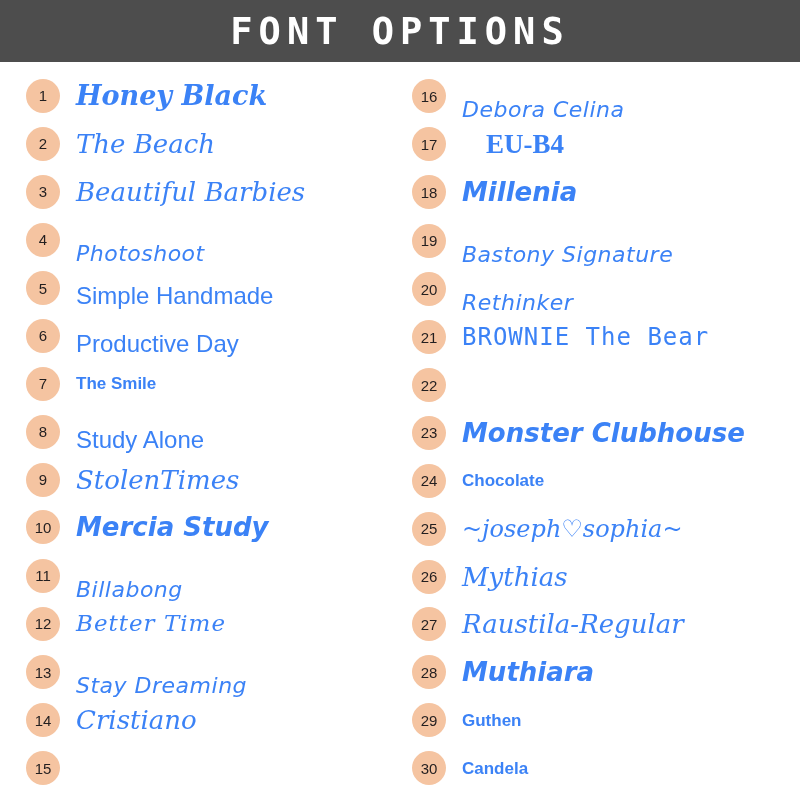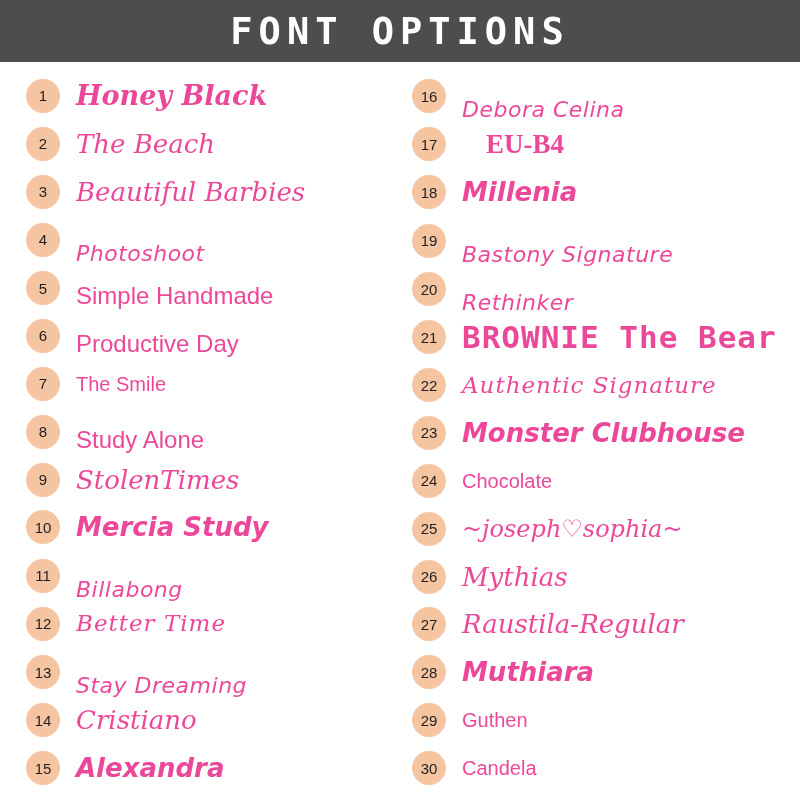--- a/index.html
+++ b/index.html
@@ -65,21 +65,21 @@
     color: #231f20;
     font-family: "Liberation Sans", sans-serif;
     font-size: 15px;
     font-weight: normal;
     display: flex;
     align-items: center;
     justify-content: center;
   }
   .sample {
     margin-left: 16px;
-    color: #ec4899;
+    color: #3b82f6;
     white-space: nowrap;
     line-height: 1;
   }
 
   
   .s-script-bold {
     font-family: "DejaVu Serif", serif;
     font-style: italic;
     font-weight: bold;
     font-size: 27px;
@@ -99,33 +99,33 @@
     margin-top: 28px;
   }
   .s-sans {
     font-family: "Liberation Sans", sans-serif;
     font-weight: normal;
     font-size: 24px;
     margin-top: 16px;
   }
   .s-sans-bold {
     font-family: "Liberation Sans", sans-serif;
-    font-weight: normal;
-    font-size: 20px;
+    font-weight: bold;
+    font-size: 17px;
   }
   .s-serif-bold {
     font-family: "Liberation Serif", serif;
     font-weight: bold;
     font-size: 27px;
     margin-left: 40px;
   }
   .s-mono-bold {
     font-family: "DejaVu Sans Mono", monospace;
-    font-weight: bold;
-    font-size: 31px;
+    font-weight: normal;
+    font-size: 24px;
     letter-spacing: 1px;
   }
   .s-script-light {
     font-family: "DejaVu Serif", serif;
     font-style: italic;
     font-weight: normal;
     font-size: 23px;
     letter-spacing: 1px;
   }
   .s-display-bold {
@@ -203,21 +203,20 @@
         <div class="row">
           <div class="badge">13</div>
           <div class="sample s-script-thin">Stay Dreaming</div>
         </div>
         <div class="row">
           <div class="badge">14</div>
           <div class="sample s-script">Cristiano</div>
         </div>
         <div class="row">
           <div class="badge">15</div>
-          <div class="sample s-display-bold">Alexandra</div>
         </div>
       </div>
     <div class="col right" id="col-right">
         <div class="row">
           <div class="badge">16</div>
           <div class="sample s-script-thin">Debora Celina</div>
         </div>
         <div class="row">
           <div class="badge">17</div>
           <div class="sample s-serif-bold">EU-B4</div>
@@ -233,21 +232,20 @@
         <div class="row">
           <div class="badge">20</div>
           <div class="sample s-script-thin">Rethinker</div>
         </div>
         <div class="row">
           <div class="badge">21</div>
           <div class="sample s-mono-bold">BROWNIE The Bear</div>
         </div>
         <div class="row">
           <div class="badge">22</div>
-          <div class="sample s-script-light">Authentic Signature</div>
         </div>
         <div class="row">
           <div class="badge">23</div>
           <div class="sample s-display-bold">Monster Clubhouse</div>
         </div>
         <div class="row">
           <div class="badge">24</div>
           <div class="sample s-sans-bold">Chocolate</div>
         </div>
         <div class="row">

